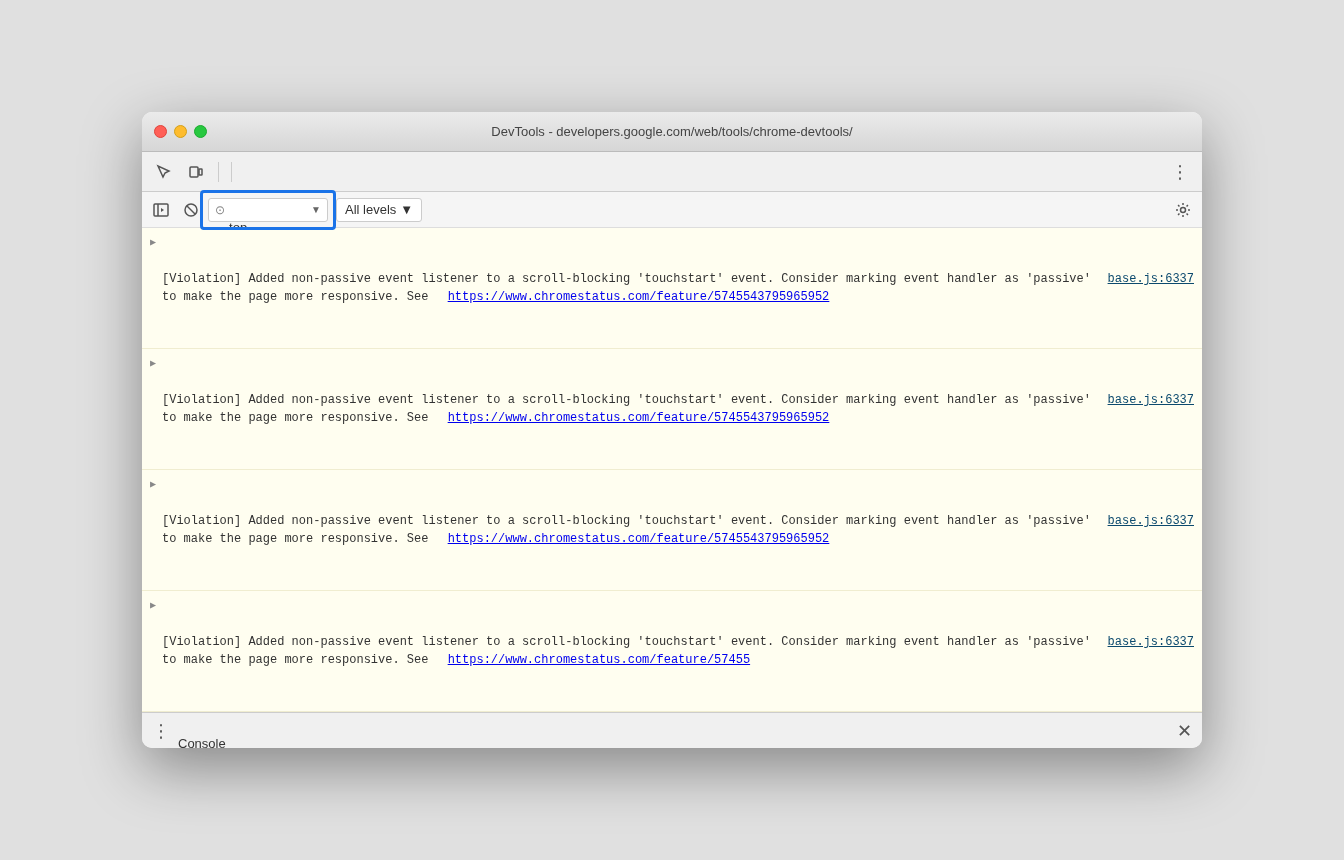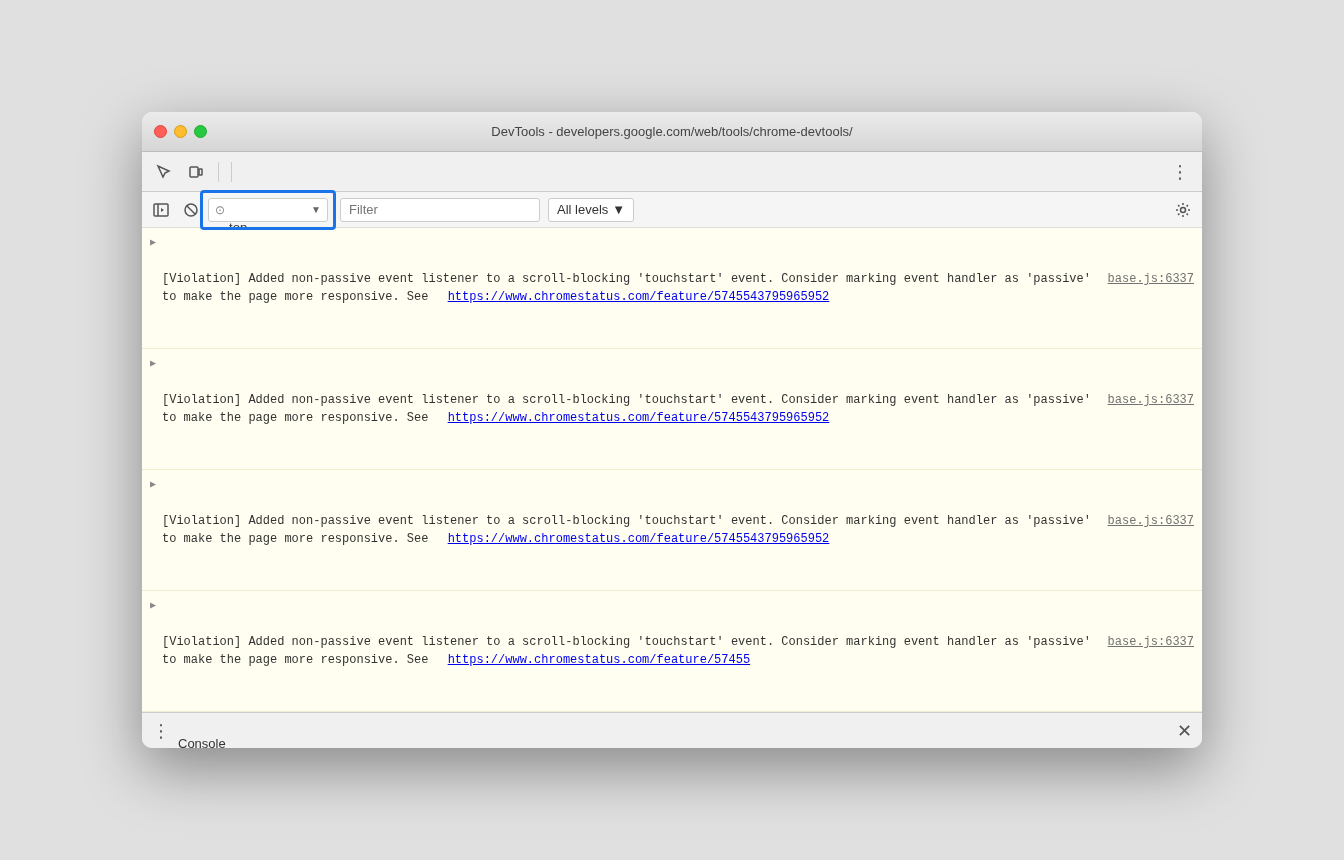--- a/index.html
+++ b/index.html
@@ -282,21 +282,21 @@
     }
 
     .console-message {
       flex: 1;
       color: #333;
       white-space: pre-wrap;
       word-break: break-all;
     }
 
     .console-source {
-      color: #737373;
+      color: #0c4a6e;
       text-decoration: underline;
       cursor: pointer;
       white-space: nowrap;
       margin-left: 8px;
       flex-shrink: 0;
     }
 
     .console-link {
       color: #00e;
       text-decoration: underline;
@@ -398,21 +398,20 @@
         <div class="dropdown-highlight-box">
           <div class="dropdown-highlight-inner-line"></div>
         </div>
         <div class="context-select-wrapper">
           <span class="context-icon">⊙</span>
           <span class="context-select-text">top</span>
           <span class="context-dropdown-arrow">▼</span>
         </div>
       </div>
 
-      <input class="filter-input" type="text" placeholder="Filter" style="">
 
       <div class="levels-btn">
         <span>All levels</span>
         <span>▼</span>
       </div>
 
       <div class="gear-btn">
         <svg width="16" height="16" viewBox="0 0 16 16" fill="none">
           <circle cx="8" cy="8" r="2.5" stroke="#555" stroke-width="1.5" fill="none"></circle>
           <path d="M8 1v2M8 13v2M1 8h2M13 8h2M3.05 3.05l1.41 1.41M11.54 11.54l1.41 1.41M3.05 12.95l1.41-1.41M11.54 4.46l1.41-1.41" stroke="#555" stroke-width="1.5"></path>

